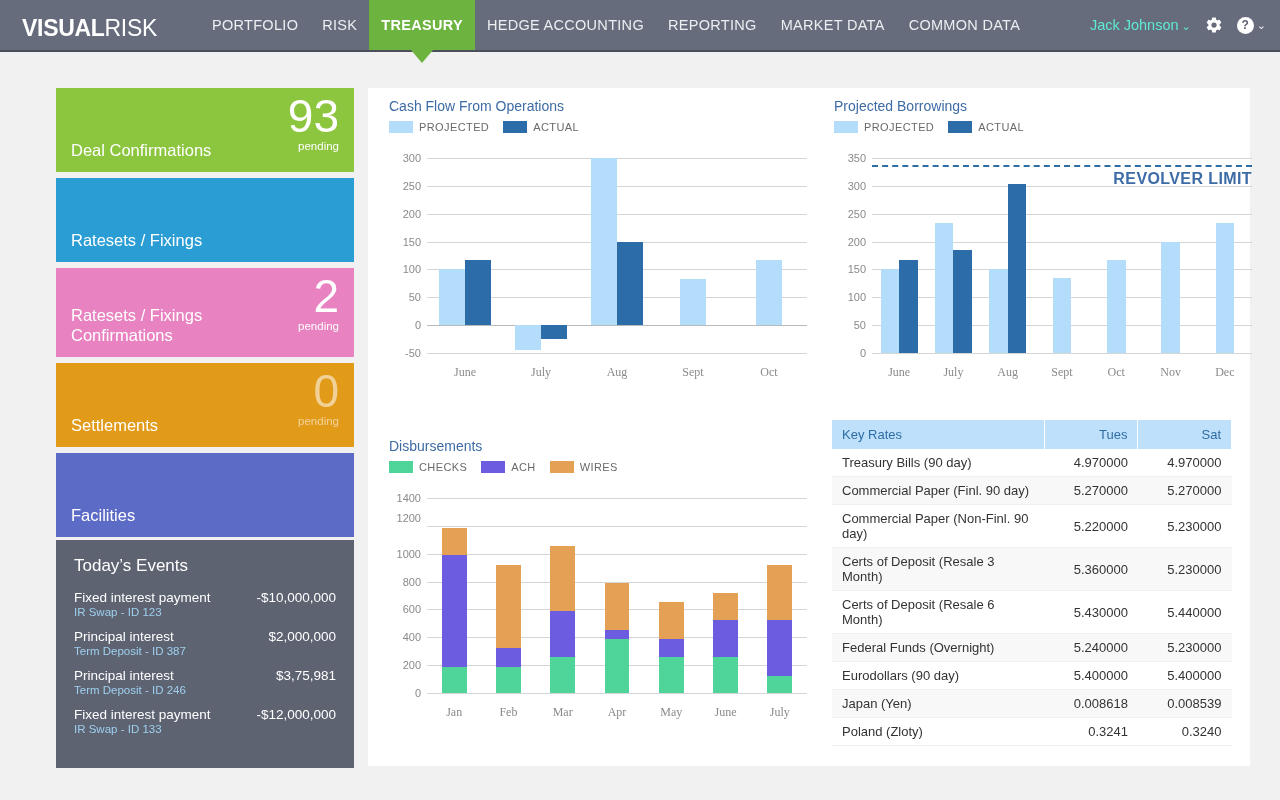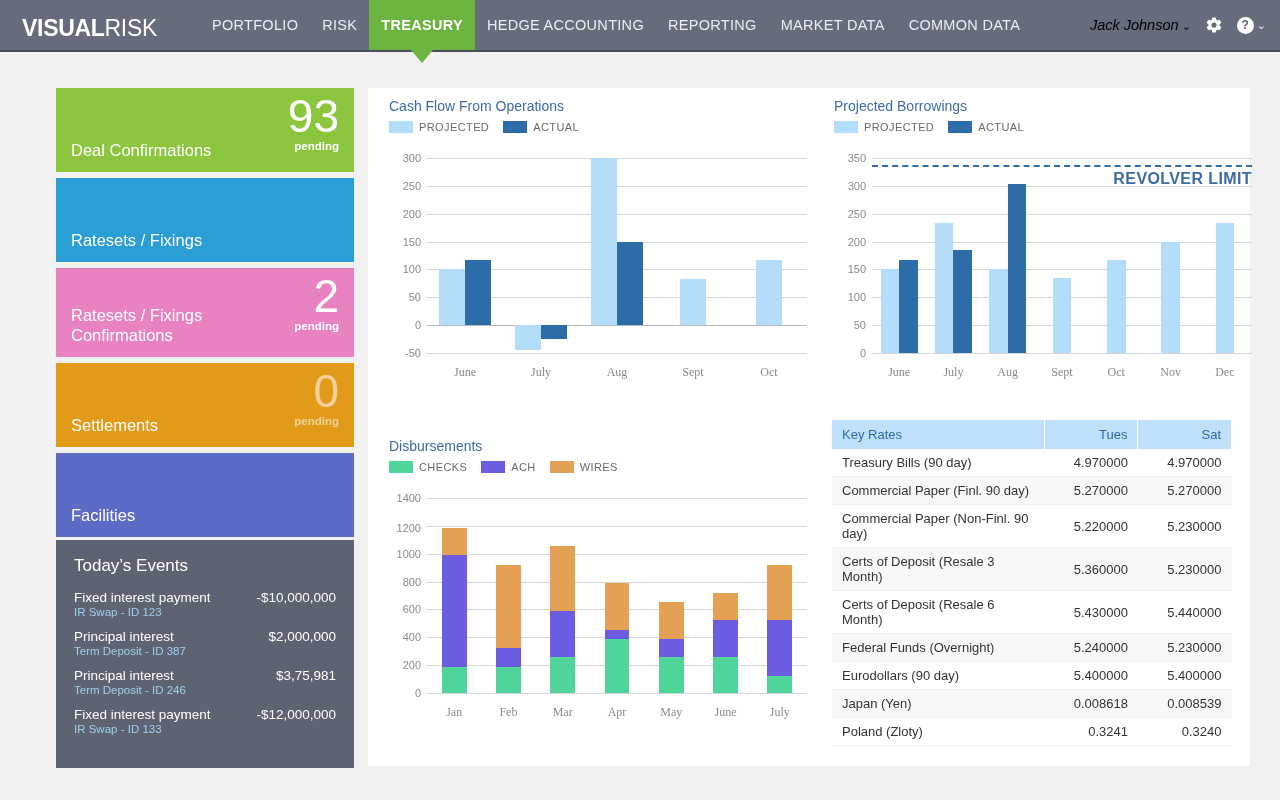--- a/index.html
+++ b/index.html
@@ -42,21 +42,21 @@
     content:"";position:absolute;left:50%;bottom:-13px;
     margin-left:-11px;
     border-left:11px solid transparent;
     border-right:11px solid transparent;
     border-top:13px solid #6cb33f;
   }
   .user-area{
     position:absolute;right:14px;top:0;height:50px;
     display:flex;align-items:center;gap:14px;
   }
-  .user-name{color:#000000;font-size:14.5px;white-space:nowrap;cursor:pointer;font-style:italic;}
+  .user-name{color:#5eead4;font-size:14.5px;white-space:nowrap;cursor:pointer;}
   .caret{display:inline-block;font-size:11px;margin-left:3px;}
   .gear{width:18px;height:18px;cursor:pointer;}
   .helpwrap{display:flex;align-items:center;cursor:pointer;}
   .help-circle{
     width:17px;height:17px;border-radius:50%;background:#ffffff;
     color:#5b6070;font-size:12px;font-weight:bold;
     display:flex;align-items:center;justify-content:center;
     line-height:1;
   }
   .help-caret{color:#eceef1;font-size:11px;margin-left:3px;}
@@ -71,21 +71,21 @@
     position:absolute;left:15px;bottom:12px;
     font-size:16.5px;line-height:20px;
   }
   .tile .tnum{
     position:absolute;right:15px;top:4px;
     font-size:46px;line-height:48px;font-weight:300;
     text-align:right;
   }
   .tile .tsub{
     position:absolute;right:15px;top:52px;
-    font-size:11.5px;font-weight:bold;text-align:right;
+    font-size:11.5px;font-weight:normal;text-align:right;
   }
   .tile.tall{height:89px;}
   .tile.dim .tnum,.tile.dim .tsub{opacity:0.55;}
 
   .events{
     position:absolute;left:56px;top:540px;width:298px;height:228px;
     background:#5d6371;color:#ffffff;box-sizing:border-box;
     padding:16px 18px 0 18px;
   }
   .events h3{margin:0 0 14px 0;font-size:17px;font-weight:normal;}
@@ -340,21 +340,21 @@
         </div>
         <div class="legend-item">
           <span class="swatch" style="background:#e4a055"></span>
           <span class="legend-label">WIRES</span>
         </div>
       </div>
     <div class="chart" id="chart-2" style="height:250px;margin-top:25px;">
         <div class="gridline" style="left: 38px; width: 380px; top: 0px;"></div>
         <div class="ytick" style="top: 0px; width: 32px; right: 388px;">1400</div>
         <div class="gridline" style="left: 38px; width: 380px; top: 27.8571px;"></div>
-        <div class="ytick" style="top: 30px; width: 32px; right: 388px;">1200</div>
+        <div class="ytick" style="top: 20px; width: 32px; right: 388px;">1200</div>
         <div class="gridline" style="left: 38px; width: 380px; top: 55.7143px;"></div>
         <div class="ytick" style="top: 55.7143px; width: 32px; right: 388px;">1000</div>
         <div class="gridline" style="left: 38px; width: 380px; top: 83.5714px;"></div>
         <div class="ytick" style="top: 83.5714px; width: 32px; right: 388px;">800</div>
         <div class="gridline" style="left: 38px; width: 380px; top: 111.429px;"></div>
         <div class="ytick" style="top: 111.429px; width: 32px; right: 388px;">600</div>
         <div class="gridline" style="left: 38px; width: 380px; top: 139.286px;"></div>
         <div class="ytick" style="top: 139.286px; width: 32px; right: 388px;">400</div>
         <div class="gridline" style="left: 38px; width: 380px; top: 167.143px;"></div>
         <div class="ytick" style="top: 167.143px; width: 32px; right: 388px;">200</div>

